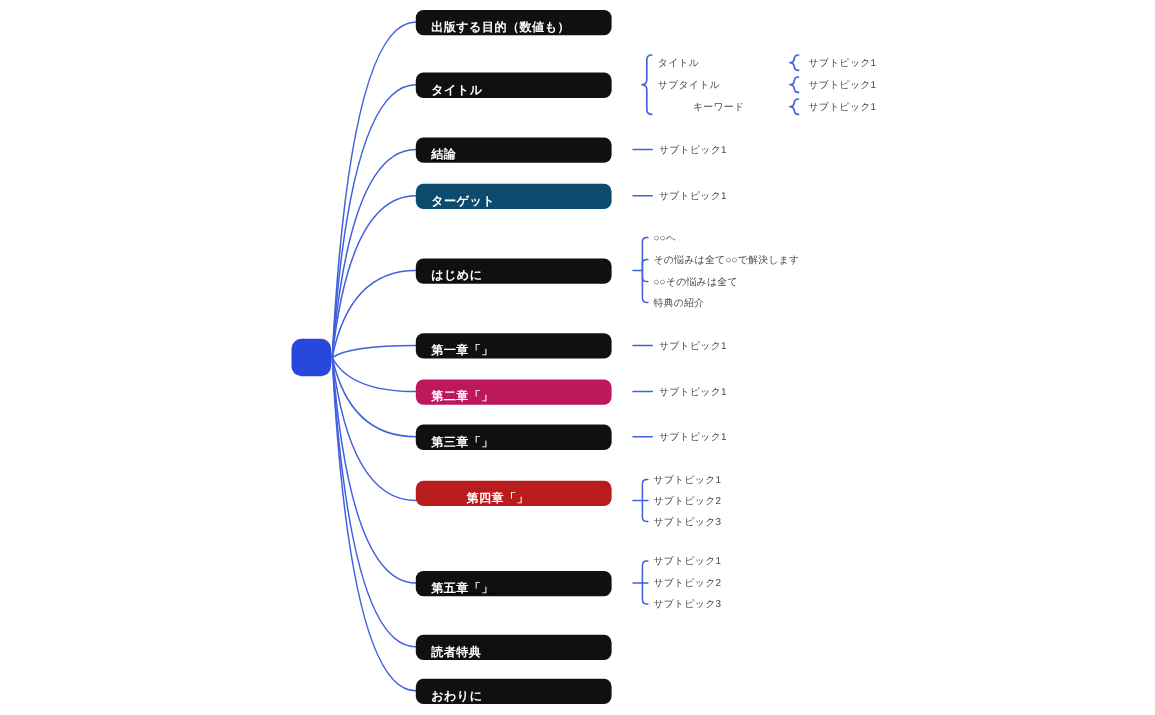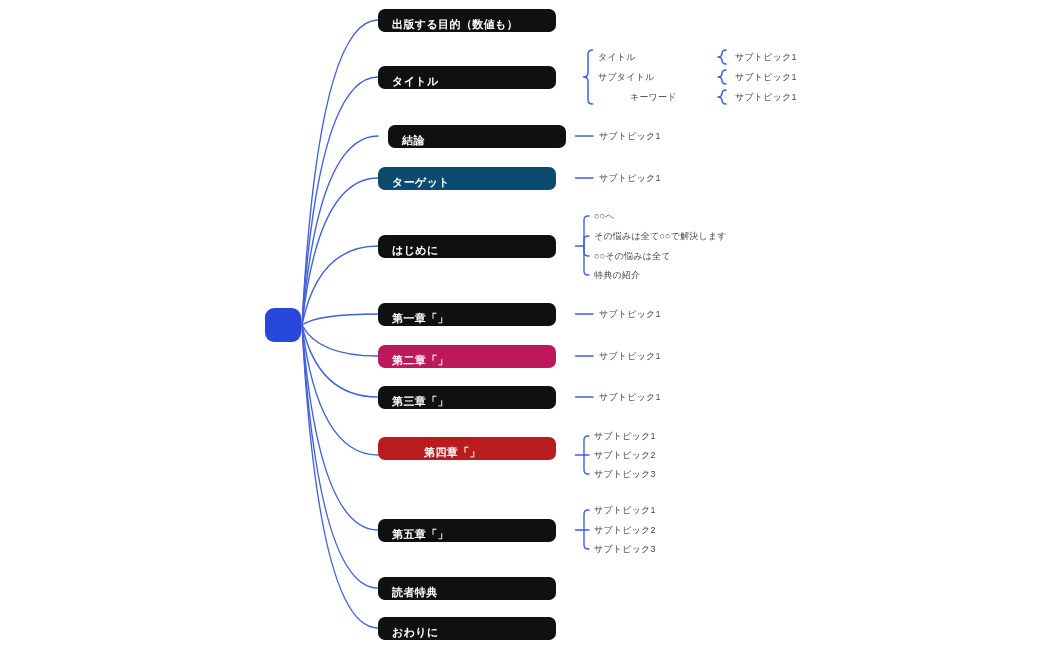--- a/index.html
+++ b/index.html
@@ -84,21 +84,21 @@
     </div>
     <div class="topic" style="left: 378px; top: 65.5px; background: rgb(16, 16, 18);">
       <span>タイトル</span>
     </div>
     <div class="sublabel" style="left: 598px; top: 50px; color: rgb(71, 71, 71);">タイトル</div>
     <div class="sublabel" style="left: 735px; top: 50px; color: rgb(71, 71, 71);">サブトピック1</div>
     <div class="sublabel" style="left: 598px; top: 70px; color: rgb(71, 71, 71);">サブタイトル</div>
     <div class="sublabel" style="left: 735px; top: 70px; color: rgb(71, 71, 71);">サブトピック1</div>
     <div class="sublabel" style="left: 598px; top: 90px; color: rgb(71, 71, 71); margin-left: 32px;">キーワード</div>
     <div class="sublabel" style="left: 735px; top: 90px; color: rgb(71, 71, 71);">サブトピック1</div>
-    <div class="topic" style="left: 388px; top: 124.5px; background: rgb(16, 16, 18); text-decoration: underline;">
+    <div class="topic" style="left: 378px; top: 124.5px; background: rgb(16, 16, 18); text-decoration: underline;">
       <span>結論</span>
     </div>
     <div class="sublabel" style="left: 599px; top: 129px; color: rgb(71, 71, 71);">サブトピック1</div>
     <div class="topic" style="left: 378px; top: 166.5px; background: #0c4a6e;">
       <span>ターゲット</span>
     </div>
     <div class="sublabel" style="left: 599px; top: 171px; color: rgb(71, 71, 71);">サブトピック1</div>
     <div class="topic" style="left: 378px; top: 234.5px; background: rgb(16, 16, 18);">
       <span>はじめに</span>
     </div>

